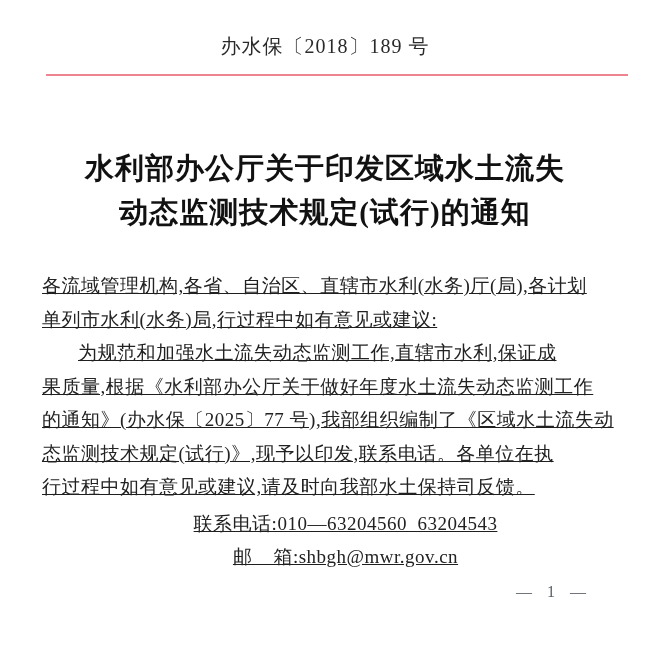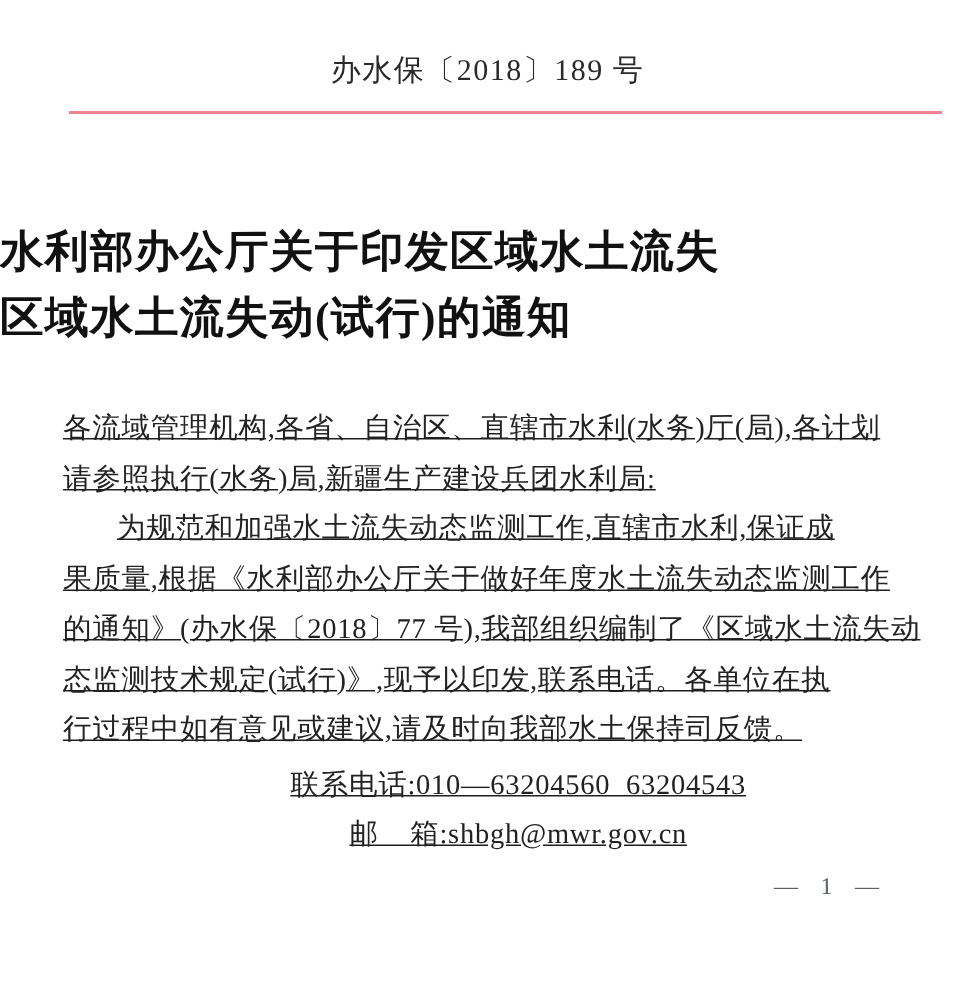--- a/index.html
+++ b/index.html
@@ -29,21 +29,21 @@
     left: 46px;
     width: 582px;
     height: 2px;
     background: #ee8490;
   }
   .title-block {
     position: absolute;
     top: 146px;
     left: 0;
     width: 100%;
-    text-align: left;
+    text-align: center;
     font-weight: bold;
     font-size: 29px;
     line-height: 44px;
     letter-spacing: 1px;
     color: #111111;
   }
   .body-block {
     position: absolute;
     top: 269px;
     left: 42px;
@@ -75,29 +75,29 @@
 <body>
 
 <div class="page">
 
   <div class="doc-number">办水保〔2018〕189 号</div>
 
   <div class="red-divider" style="background: rgb(238, 132, 144);"></div>
 
   <div class="title-block">
     <div>水利部办公厅关于印发区域水土流失</div>
-    <div>区域水土流失动(试行)的通知</div>
+    <div>动态监测技术规定(试行)的通知</div>
   </div>
 
   <div class="body-block">
     <div class="line">各流域管理机构,各省、自治区、直辖市水利(水务)厅(局),各计划</div>
-    <div class="line">请参照执行(水务)局,新疆生产建设兵团水利局:</div>
+    <div class="line">单列市水利(水务)局,行过程中如有意见或建议:</div>
     <div class="line indent">为规范和加强水土流失动态监测工作,直辖市水利,保证成</div>
     <div class="line">果质量,根据《水利部办公厅关于做好年度水土流失动态监测工作</div>
-    <div class="line">的通知》(办水保〔2018〕77 号),我部组织编制了《区域水土流失动</div>
+    <div class="line">的通知》(办水保〔2025〕77 号),我部组织编制了《区域水土流失动</div>
     <div class="line">态监测技术规定(试行)》,现予以印发,联系电话。各单位在执</div>
     <div class="line">行过程中如有意见或建议,请及时向我部水土保持司反馈。</div>
     <div class="line contact contact-first">联系电话:010—63204560  63204543</div>
     <div class="line contact">邮    箱:shbgh@mwr.gov.cn</div>
   </div>
 
   <div class="page-number">— 1 —</div>
 
 </div>
 

